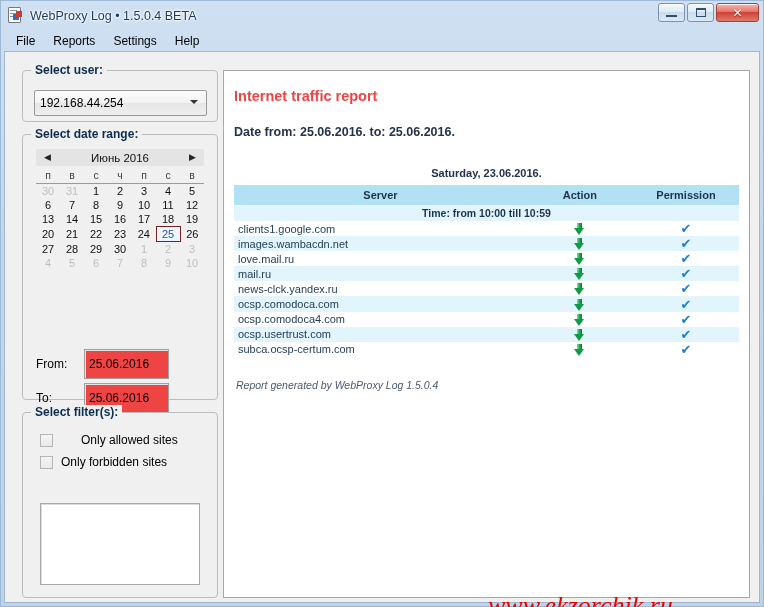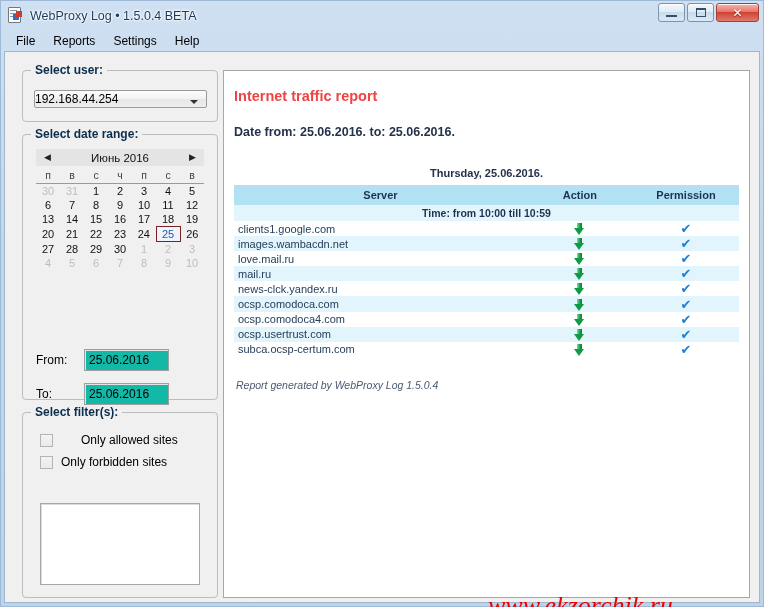--- a/index.html
+++ b/index.html
@@ -132,25 +132,26 @@
     font-weight: bold;
     color: #0b2e4f;
     white-space: nowrap;
   }
 
   
   #gb-user { left: 17px; top: 18px; width: 196px; height: 52px; }
   .combo {
     position: absolute;
     left: 11px; top: 19px;
-    width: 173px; height: 18px;
+    width: 173px; height: 26px;
     border: 1px solid #9a9a9a;
     border-radius: 2px;
     background: linear-gradient(to bottom, #fcfcfc 0%, #f2f2f2 50%, #e6e6e6 51%, #eeeeee 100%);
     display: flex; align-items: center;
+    padding-left: 5px;
     font-size: 12px;
     color: #000;
   }
   .combo .arrow {
     position: absolute;
     right: 8px; top: 9px;
     width: 0; height: 0;
     border-left: 4px solid transparent;
     border-right: 4px solid transparent;
     border-top: 4px solid #333;
@@ -207,23 +208,23 @@
     left: 13px;
     display: flex;
     align-items: center;
     font-size: 12px;
     color: #000;
   }
   #row-from { top: 214px; }
   #row-to   { top: 248px; }
   .fieldrow .lbl { width: 48px; }
   .textbox {
-    width: 85px; height: 22px;
+    width: 85px; height: 30px;
     border: 1px solid #a0a0a0;
-    background: #14b8a6;
+    background: #ef4444;
     font-size: 12px;
     padding: 0 4px;
     display: flex; align-items: center;
     color: #000;
     box-shadow: inset 1px 1px 0 #e3e3e3;
   }
 
   
   #gb-filter { left: 17px; top: 360px; width: 196px; height: 186px; }
   .checkrow {
@@ -535,21 +536,21 @@
         <span class="mini-btn">-</span>
       </div>
 
       <div class="listbox"></div>
     </div>
 
     <div class="report-panel">
       <div class="report-inner">
         <div class="rpt-h1">Internet traffic report</div>
         <div class="rpt-h2">Date from: 25.06.2016. to: 25.06.2016.</div>
-        <div class="rpt-daytitle">Thursday, 25.06.2016.</div>
+        <div class="rpt-daytitle">Saturday, 23.06.2016.</div>
 
         <table class="rpt">
           <thead>
             <tr>
               <th class="c-server">Server</th>
               <th class="c-action">Action</th>
               <th class="c-perm">Permission</th>
             </tr>
           </thead>
           <tbody id="rpt-body">

